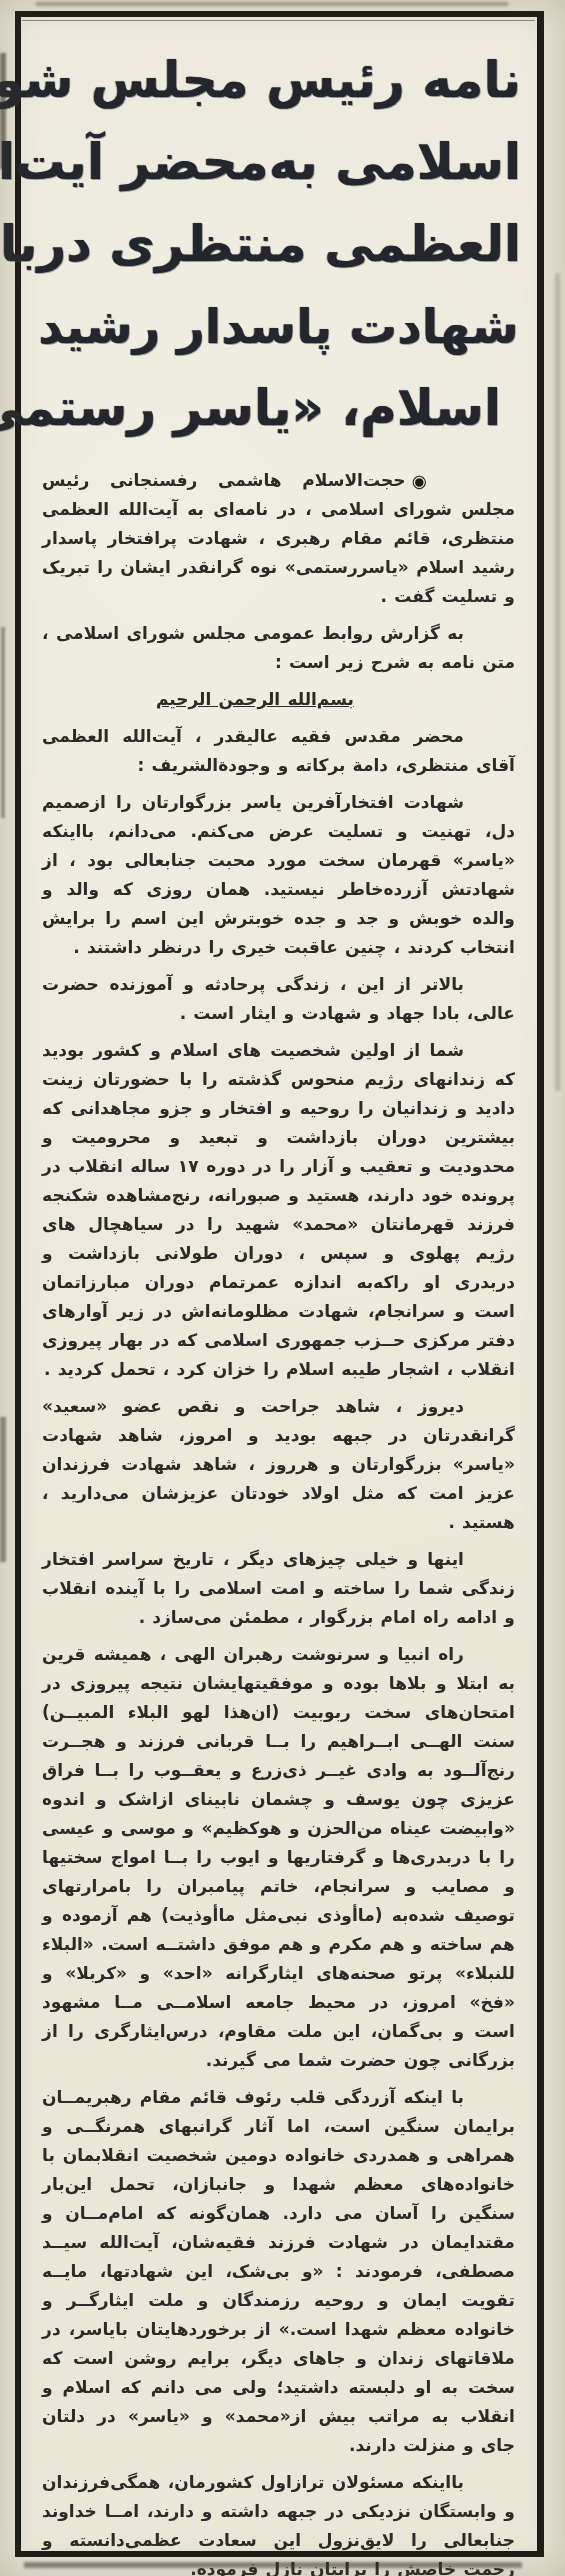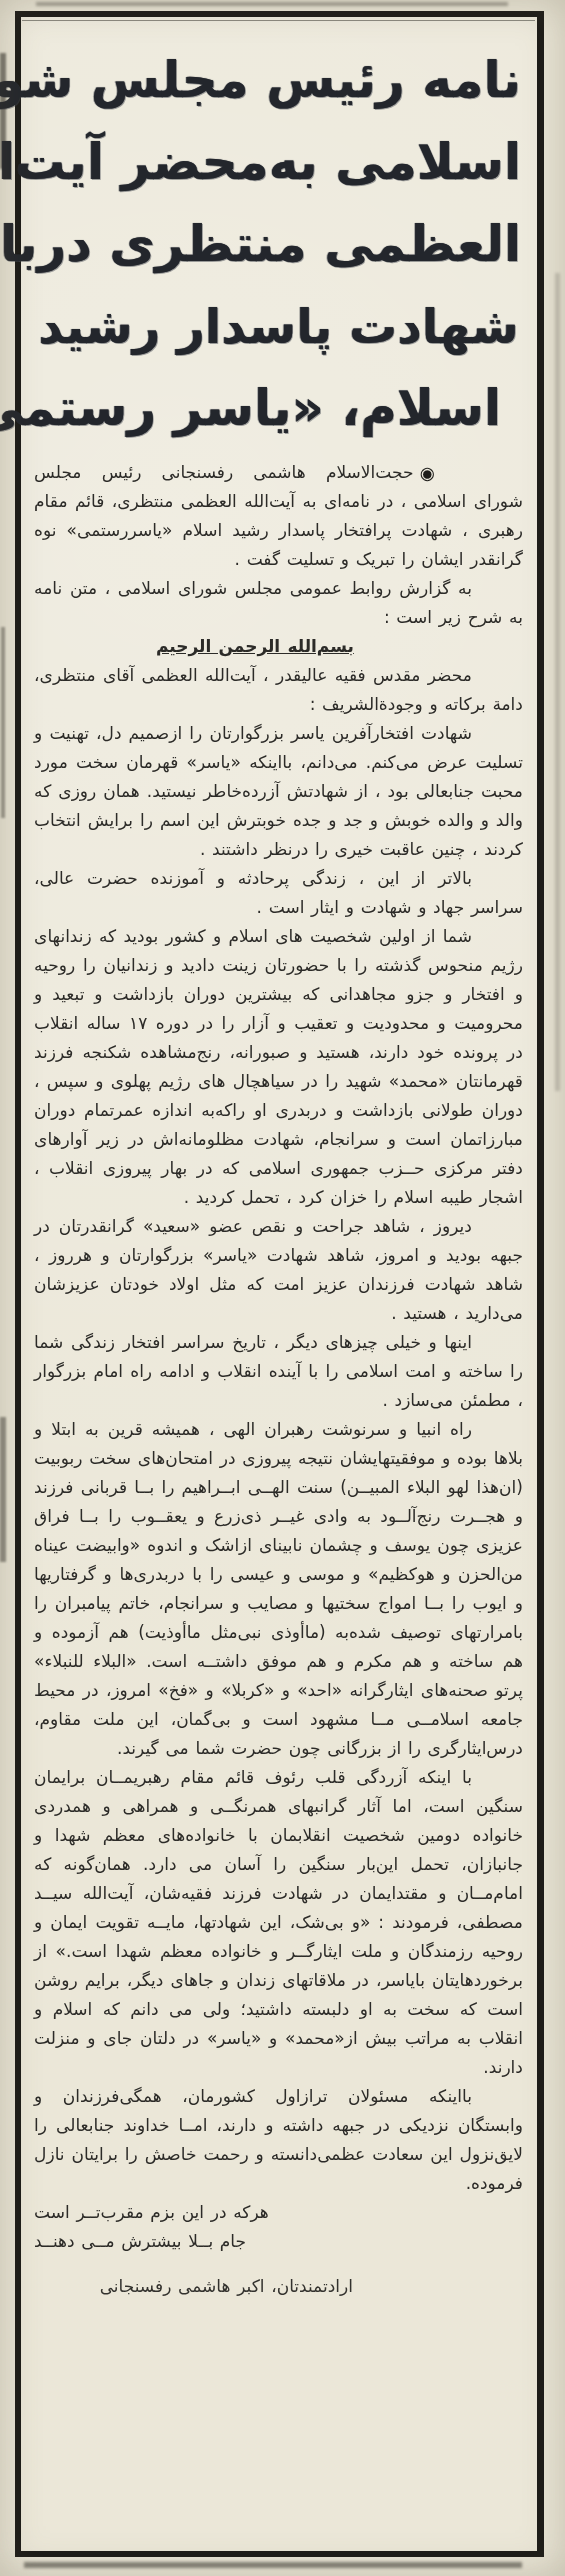--- a/index.html
+++ b/index.html
@@ -46,21 +46,21 @@
   .hl:nth-child(5){transform:translateX(-20px);}
   
   .letter{
     direction:rtl;
     text-align:justify;
     color:#2c2b28;
     font-size:17px;
     line-height:29px;
     word-spacing:1.3px;
   }
-  .para{margin:0;text-indent:51px;}
+  .para{margin:8px;text-indent:51px;font-weight:bold;}
   .lead-p{text-indent:44px;}
   .bullet{
     display:inline-block;
     font-size:17.3px;
     color:#1e1d1a;
     padding-left:6.4px;
     transform:translateY(0.9px);
   }
   .basmala{
     margin:0;text-indent:0;
@@ -108,21 +108,21 @@
     <section class="letter">
       <p class="para lead-p"><span class="bullet">◉</span><span>حجت‌الاسلام هاشمی رفسنجانی رئیس مجلس شورای اسلامی ، در نامه‌ای به آیت‌الله العظمی منتظری، قائم مقام رهبری ، شهادت پرافتخار پاسدار رشید اسلام «یاسررستمی» نوه گرانقدر ایشان را تبریک و تسلیت گفت .</span></p>
 
       <p class="para">به گزارش روابط عمومی مجلس شورای اسلامی ، متن نامه به شرح زیر است :</p>
 
       <p class="basmala">بسم‌الله الرحمن الرحیم</p>
 
       <p class="para">محضر مقدس فقیه عالیقدر ، آیت‌الله العظمی آقای منتظری، دامة برکاته و وجودة‌الشریف :</p>
 
       <p class="para">شهادت افتخارآفرین یاسر بزرگوارتان را ازصمیم دل، تهنیت و تسلیت عرض می‌کنم. می‌دانم، بااینکه «یاسر» قهرمان سخت مورد محبت جنابعالی بود ، از شهادتش آزرده‌خاطر نیستید. همان روزی که والد و والده خوبش و جد و جده خوبترش این اسم را برایش انتخاب کردند ، چنین عاقبت خیری را درنظر داشتند .</p>
-      <p class="para">بالاتر از این ، زندگی پرحادثه و آموزنده حضرت عالی، سراسر جهاد و شهادت و ایثار است .</p>
+      <p class="para">بالاتر از این ، زندگی پرحادثه و آموزنده حضرت عالی، بادا جهاد و شهادت و ایثار است .</p>
       <p class="para">شما از اولین شخصیت های اسلام و کشور بودید که زندانهای رژیم منحوس گذشته را با حضورتان زینت دادید و زندانیان را روحیه و افتخار و جزو مجاهدانی که بیشترین دوران بازداشت و تبعید و محرومیت و محدودیت و تعقیب و آزار را در دوره ۱۷ ساله انقلاب در پرونده خود دارند، هستید و صبورانه، رنج‌مشاهده شکنجه فرزند قهرمانتان «محمد» شهید را در سیاهچال های رژیم پهلوی و سپس ، دوران طولانی بازداشت و دربدری او راکه‌به اندازه عمرتمام دوران مبارزاتمان است و سرانجام، شهادت مظلومانه‌اش در زیر آوارهای دفتر مرکزی حــزب جمهوری اسلامی که در بهار پیروزی انقلاب ، اشجار طیبه اسلام را خزان کرد ، تحمل کردید .</p>
       <p class="para">دیروز ، شاهد جراحت و نقص عضو «سعید» گرانقدرتان در جبهه بودید و امروز، شاهد شهادت «یاسر» بزرگوارتان و هرروز ، شاهد شهادت فرزندان عزیز امت که مثل اولاد خودتان عزیزشان می‌دارید ، هستید .</p>
       <p class="para">اینها و خیلی چیزهای دیگر ، تاریخ سراسر افتخار زندگی شما را ساخته و امت اسلامی را با آینده انقلاب و ادامه راه امام بزرگوار ، مطمئن می‌سازد .</p>
       <p class="para">راه انبیا و سرنوشت رهبران الهی ، همیشه قرین به ابتلا و بلاها بوده و موفقیتهایشان نتیجه پیروزی در امتحان‌های سخت ربوبیت (ان‌هذا لهو البلاء المبیــن) سنت الهــی ابــراهیم را بــا قربانی فرزند و هجــرت رنج‌آلــود به وادی غیــر ذی‌زرع و یعقــوب را بــا فراق عزیزی چون یوسف و چشمان نابینای ازاشک و اندوه «وابیضت عیناه من‌الحزن و هوکظیم» و موسی و عیسی را با دربدری‌ها و گرفتاریها و ایوب را بــا امواج سختیها و مصایب و سرانجام، خاتم پیامبران را بامرارتهای توصیف شده‌به (ماأوذی نبی‌مثل ماأوذیت) هم آزموده و هم ساخته و هم مکرم و هم موفق داشتــه است. «البلاء للنبلاء» پرتو صحنه‌های ایثارگرانه «احد» و «کربلا» و «فخ» امروز، در محیط جامعه اسلامــی مــا مشهود است و بی‌گمان، این ملت مقاوم، درس‌ایثارگری را از بزرگانی چون حضرت شما می گیرند.</p>
       <p class="para">با اینکه آزردگی قلب رئوف قائم مقام رهبریمــان برایمان سنگین است، اما آثار گرانبهای همرنگــی و همراهی و همدردی خانواده دومین شخصیت انقلابمان با خانواده‌های معظم شهدا و جانبازان، تحمل این‌بار سنگین را آسان می دارد. همان‌گونه که امام‌مــان و مقتدایمان در شهادت فرزند فقیه‌شان، آیت‌الله سیــد مصطفی، فرمودند : «و بی‌شک، این شهادتها، مایــه تقویت ایمان و روحیه رزمندگان و ملت ایثارگــر و خانواده معظم شهدا است.» از برخوردهایتان بایاسر، در ملاقاتهای زندان و جاهای دیگر، برایم روشن است که سخت به او دلبسته داشتید؛ ولی می دانم که اسلام و انقلاب به مراتب بیش از«محمد» و «یاسر» در دلتان جای و منزلت دارند.</p>
       <p class="para">بااینکه مسئولان ترازاول کشورمان، همگی‌فرزندان و وابستگان نزدیکی در جبهه داشته و دارند، امــا خداوند جنابعالی را لایق‌نزول این سعادت عظمی‌دانسته و رحمت خاصش را برایتان نازل فرموده.</p>
 
       <p class="verse v1">هرکه در این بزم مقرب‌تــر است</p>
       <p class="verse v2">جام بــلا بیشترش مــی دهنــد</p>
 

